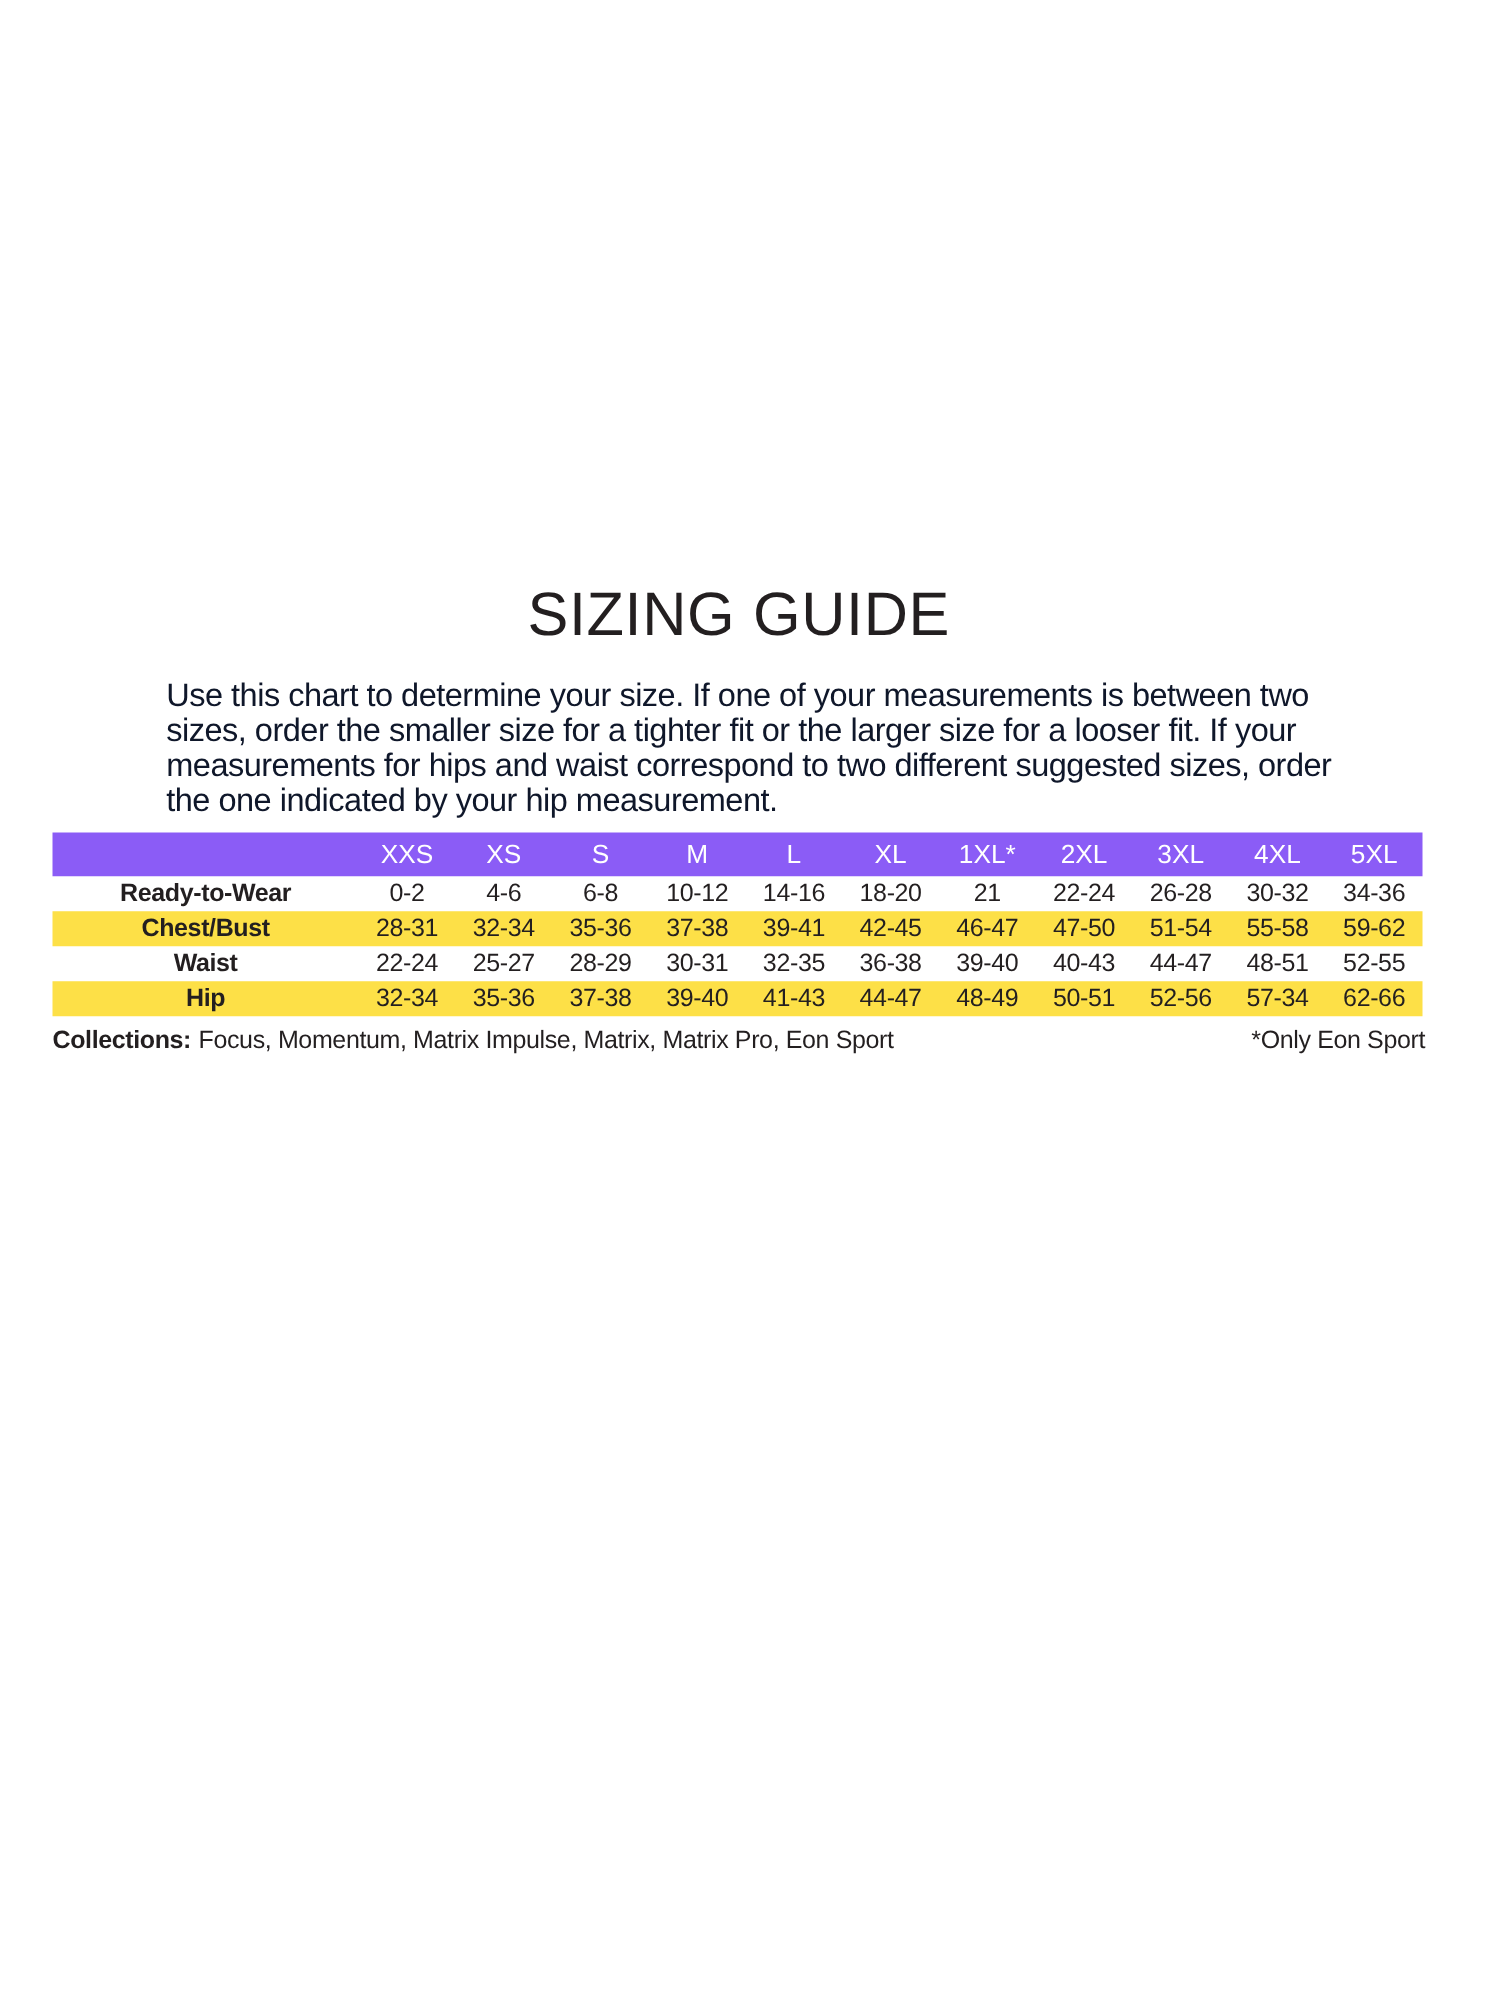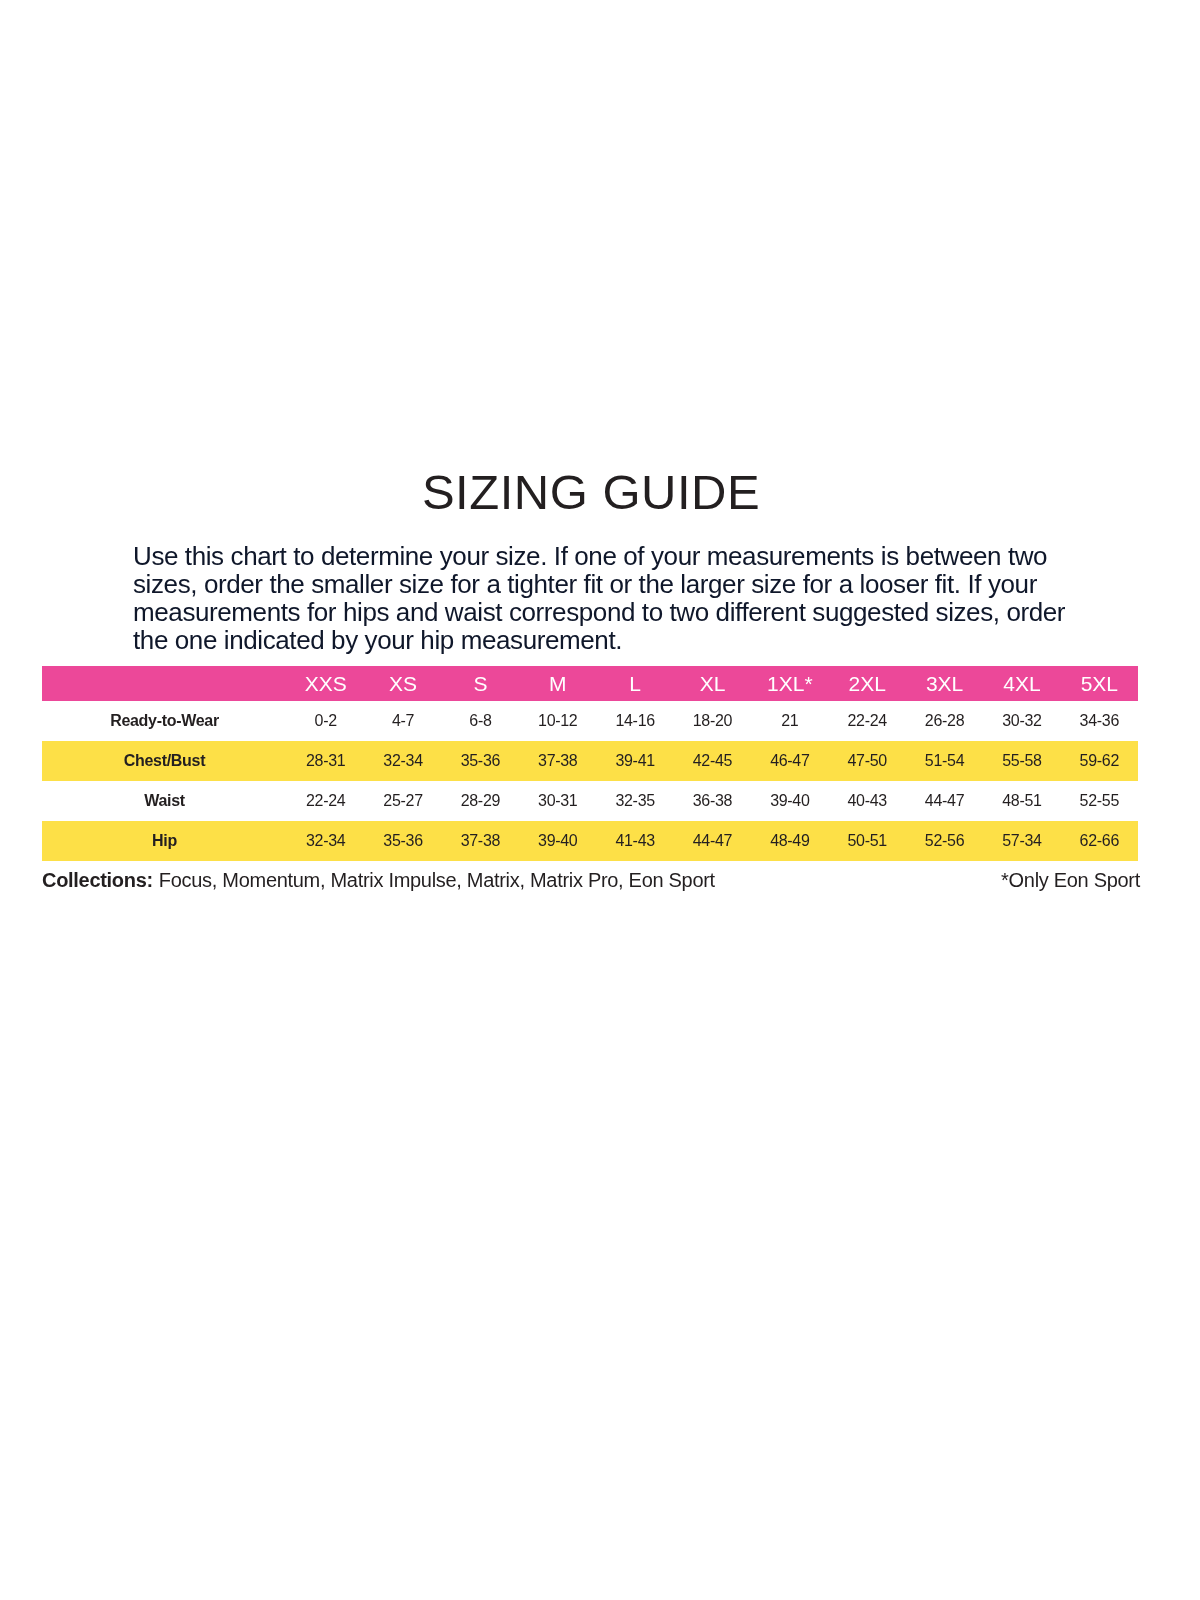--- a/index.html
+++ b/index.html
@@ -51,28 +51,28 @@
   .size-table {
     width: 1096px;
   }
   .tr {
     display: grid;
     grid-template-columns: 245px repeat(11, 1fr);
     align-items: center;
   }
   .tr.thead {
     height: 35px;
-    background: #ec4899;
+    background: #8b5cf6;
     color: #ffffff;
     font-size: 21px;
     font-weight: 400;
   }
   .tr.body-row {
-    height: 40px;
-    font-size: 16px;
+    height: 28px;
+    font-size: 20px;
     letter-spacing: -0.3px;
   }
   .tr.alt {
     background: #fde047;
   }
   .td {
     text-align: center;
     white-space: nowrap;
   }
   .label-cell {
@@ -115,21 +115,21 @@
         <div class="td">1XL*</div>
         <div class="td">2XL</div>
         <div class="td">3XL</div>
         <div class="td">4XL</div>
         <div class="td">5XL</div>
       </div>
 
       <div class="tr body-row">
         <div class="td label-cell">Ready-to-Wear</div>
         <div class="td">0-2</div>
-        <div class="td">4-7</div>
+        <div class="td">4-6</div>
         <div class="td">6-8</div>
         <div class="td">10-12</div>
         <div class="td">14-16</div>
         <div class="td">18-20</div>
         <div class="td">21</div>
         <div class="td">22-24</div>
         <div class="td">26-28</div>
         <div class="td">30-32</div>
         <div class="td">34-36</div>
       </div>

